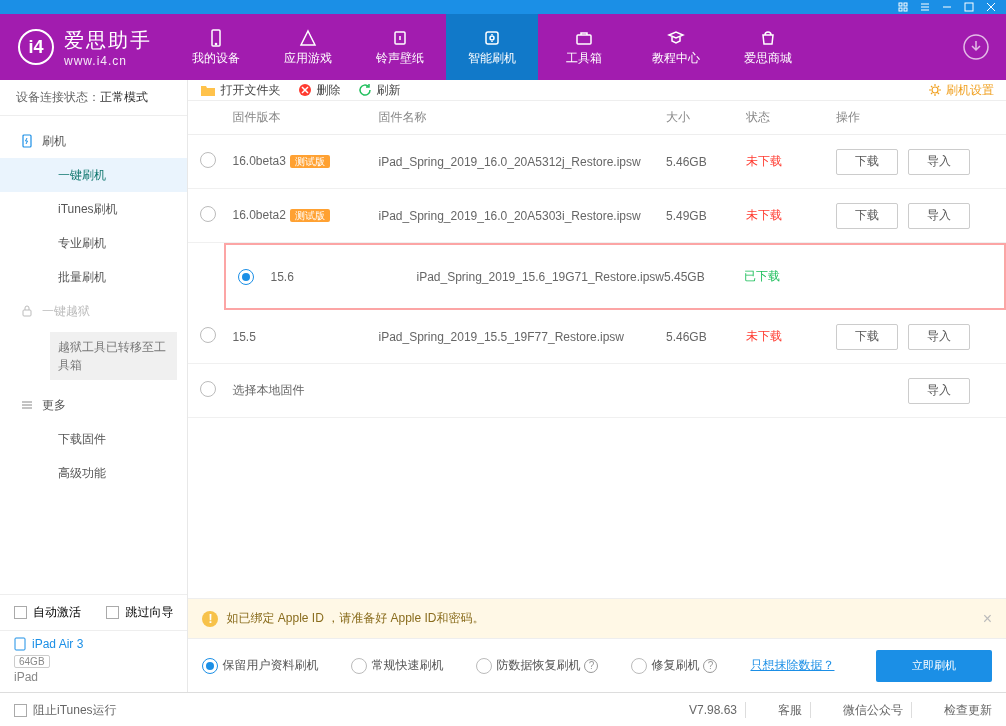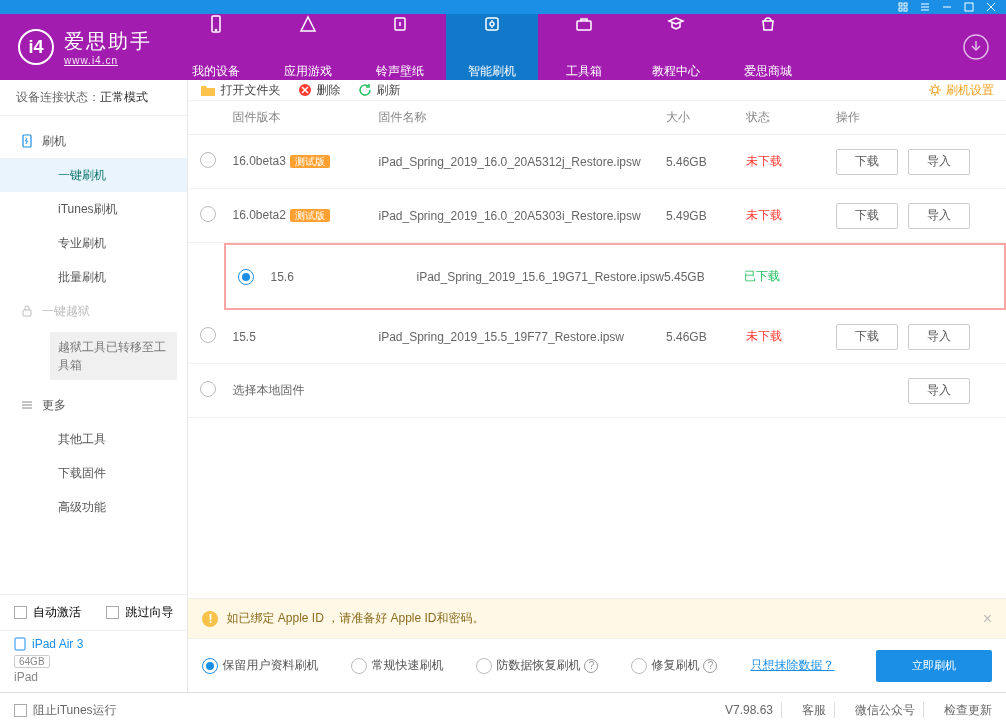--- a/index.html
+++ b/index.html
@@ -6,23 +6,23 @@
 body { width: 1006px; height: 726px; background: #f5f5f5; overflow: hidden; }
 
 .titlebar { height: 14px; background: #1b8fe6; display: flex; justify-content: flex-end; align-items: flex-start; padding-right: 4px; gap: 0; }
 .titlebar .win-btn { width: 22px; height: 14px; display: flex; align-items: center; justify-content: center; color: #fff; cursor: pointer; }
 .titlebar svg { width: 10px; height: 10px; }
 
 .header { height: 66px; background: #a21caf; display: flex; align-items: center; color: #fff; }
 .logo { display: flex; align-items: center; padding: 0 18px; gap: 10px; }
 .logo-icon { width: 36px; height: 36px; border: 2px solid #fff; border-radius: 50%; display: flex; align-items: center; justify-content: center; font-size: 18px; font-weight: bold; }
 .logo-text { font-size: 20px; font-weight: 500; letter-spacing: 2px; }
-.logo-url { font-size: 10px; opacity: .9; letter-spacing: 1px; text-decoration: underline; }
+.logo-url { font-size: 12px; opacity: .9; letter-spacing: 1px; }
 .navbar { display: flex; flex: 1; height: 100%; }
-.nav-item { width: 92px; display: flex; flex-direction: column; align-items: center; justify-content: space-between; gap: 2px; cursor: pointer; }
+.nav-item { width: 92px; display: flex; flex-direction: column; align-items: center; justify-content: center; gap: 2px; cursor: pointer; }
 .nav-item.active { background: #1179c9; }
 .nav-item .nav-icon { width: 20px; height: 20px; display: flex; align-items: center; justify-content: center; }
 .nav-item .nav-label { color: #fff; font-size: 12px; }
 .header-right { width: 60px; display: flex; align-items: center; justify-content: center; }
 .header-right svg { width: 28px; height: 28px; opacity: .7; }
 
 .main { display: flex; height: 612px; background: #fff; }
 
 .sidebar { width: 197px; border-right: 1px solid #e8e8e8; display: flex; flex-direction: column; }
 .status-row { height: 36px; display: flex; align-items: center; padding: 0 16px; border-bottom: 1px solid #eee; color: #666; }
@@ -72,21 +72,21 @@
 .info-bar .close-x { margin-left: auto; color: #bbb; font-size: 16px; cursor: pointer; }
 
 .action-bar { height: 54px; border-top: 1px solid #eee; display: flex; align-items: center; padding: 0 14px; gap: 33px; }
 .action-bar .opt { display: flex; align-items: center; gap: 4px; color: #555; cursor: pointer; }
 .action-bar .q { width: 14px; height: 14px; border: 1px solid #999; border-radius: 50%; display: inline-flex; align-items: center; justify-content: center; color: #999; font-size: 10px; }
 .action-bar .link { color: #1b8fe6; text-decoration: underline; }
 .action-bar .primary { margin-left: auto; width: 116px; height: 32px; background: #1b8fe6; color: #fff; border: none; border-radius: 2px; font-size: 11px; cursor: pointer; }
 
 .footer { height: 34px; border-top: 1px solid #ddd; display: flex; align-items: center; padding: 17px 14px; color: #666; background: #fff; }
 .footer .spacer { flex: 1; }
-.footer .fitem { margin-left: 12px; }
+.footer .fitem { margin-left: 24px; }
 .divider { width:1px; height:16px; background:#ddd; margin:0 8px; }
 </style>
 </head>
 <body>
 
 <div class="titlebar">
   <div class="win-btn">
       <svg viewBox="0 0 10 10" stroke="#fff" stroke-width="1">
         <rect x="1" y="1" width="3" height="3" fill="none"></rect>
         <rect x="6" y="1" width="3" height="3" fill="none"></rect>
@@ -234,23 +234,20 @@
       </div>
       <div class="sb-note">越狱工具已转移至工具箱</div>
       <div class="sb-item level1">
         <svg width="14" height="14" viewBox="0 0 14 14">
             <line x1="2" y1="4" x2="12" y2="4" stroke="#888"></line>
             <line x1="2" y1="7" x2="12" y2="7" stroke="#888"></line>
             <line x1="2" y1="10" x2="12" y2="10" stroke="#888"></line>
           </svg>
         <span>更多</span>
       </div>
-      <div class="sb-item level2">
-          <span>其他工具</span>
-        </div>
       <div class="sb-item level2">
           <span>下载固件</span>
         </div>
       <div class="sb-item level2">
           <span>高级功能</span>
         </div>
     </div>
     <div class="sb-bottom">
       <div class="sb-bottom-row">
         <span class="checkbox"></span>

